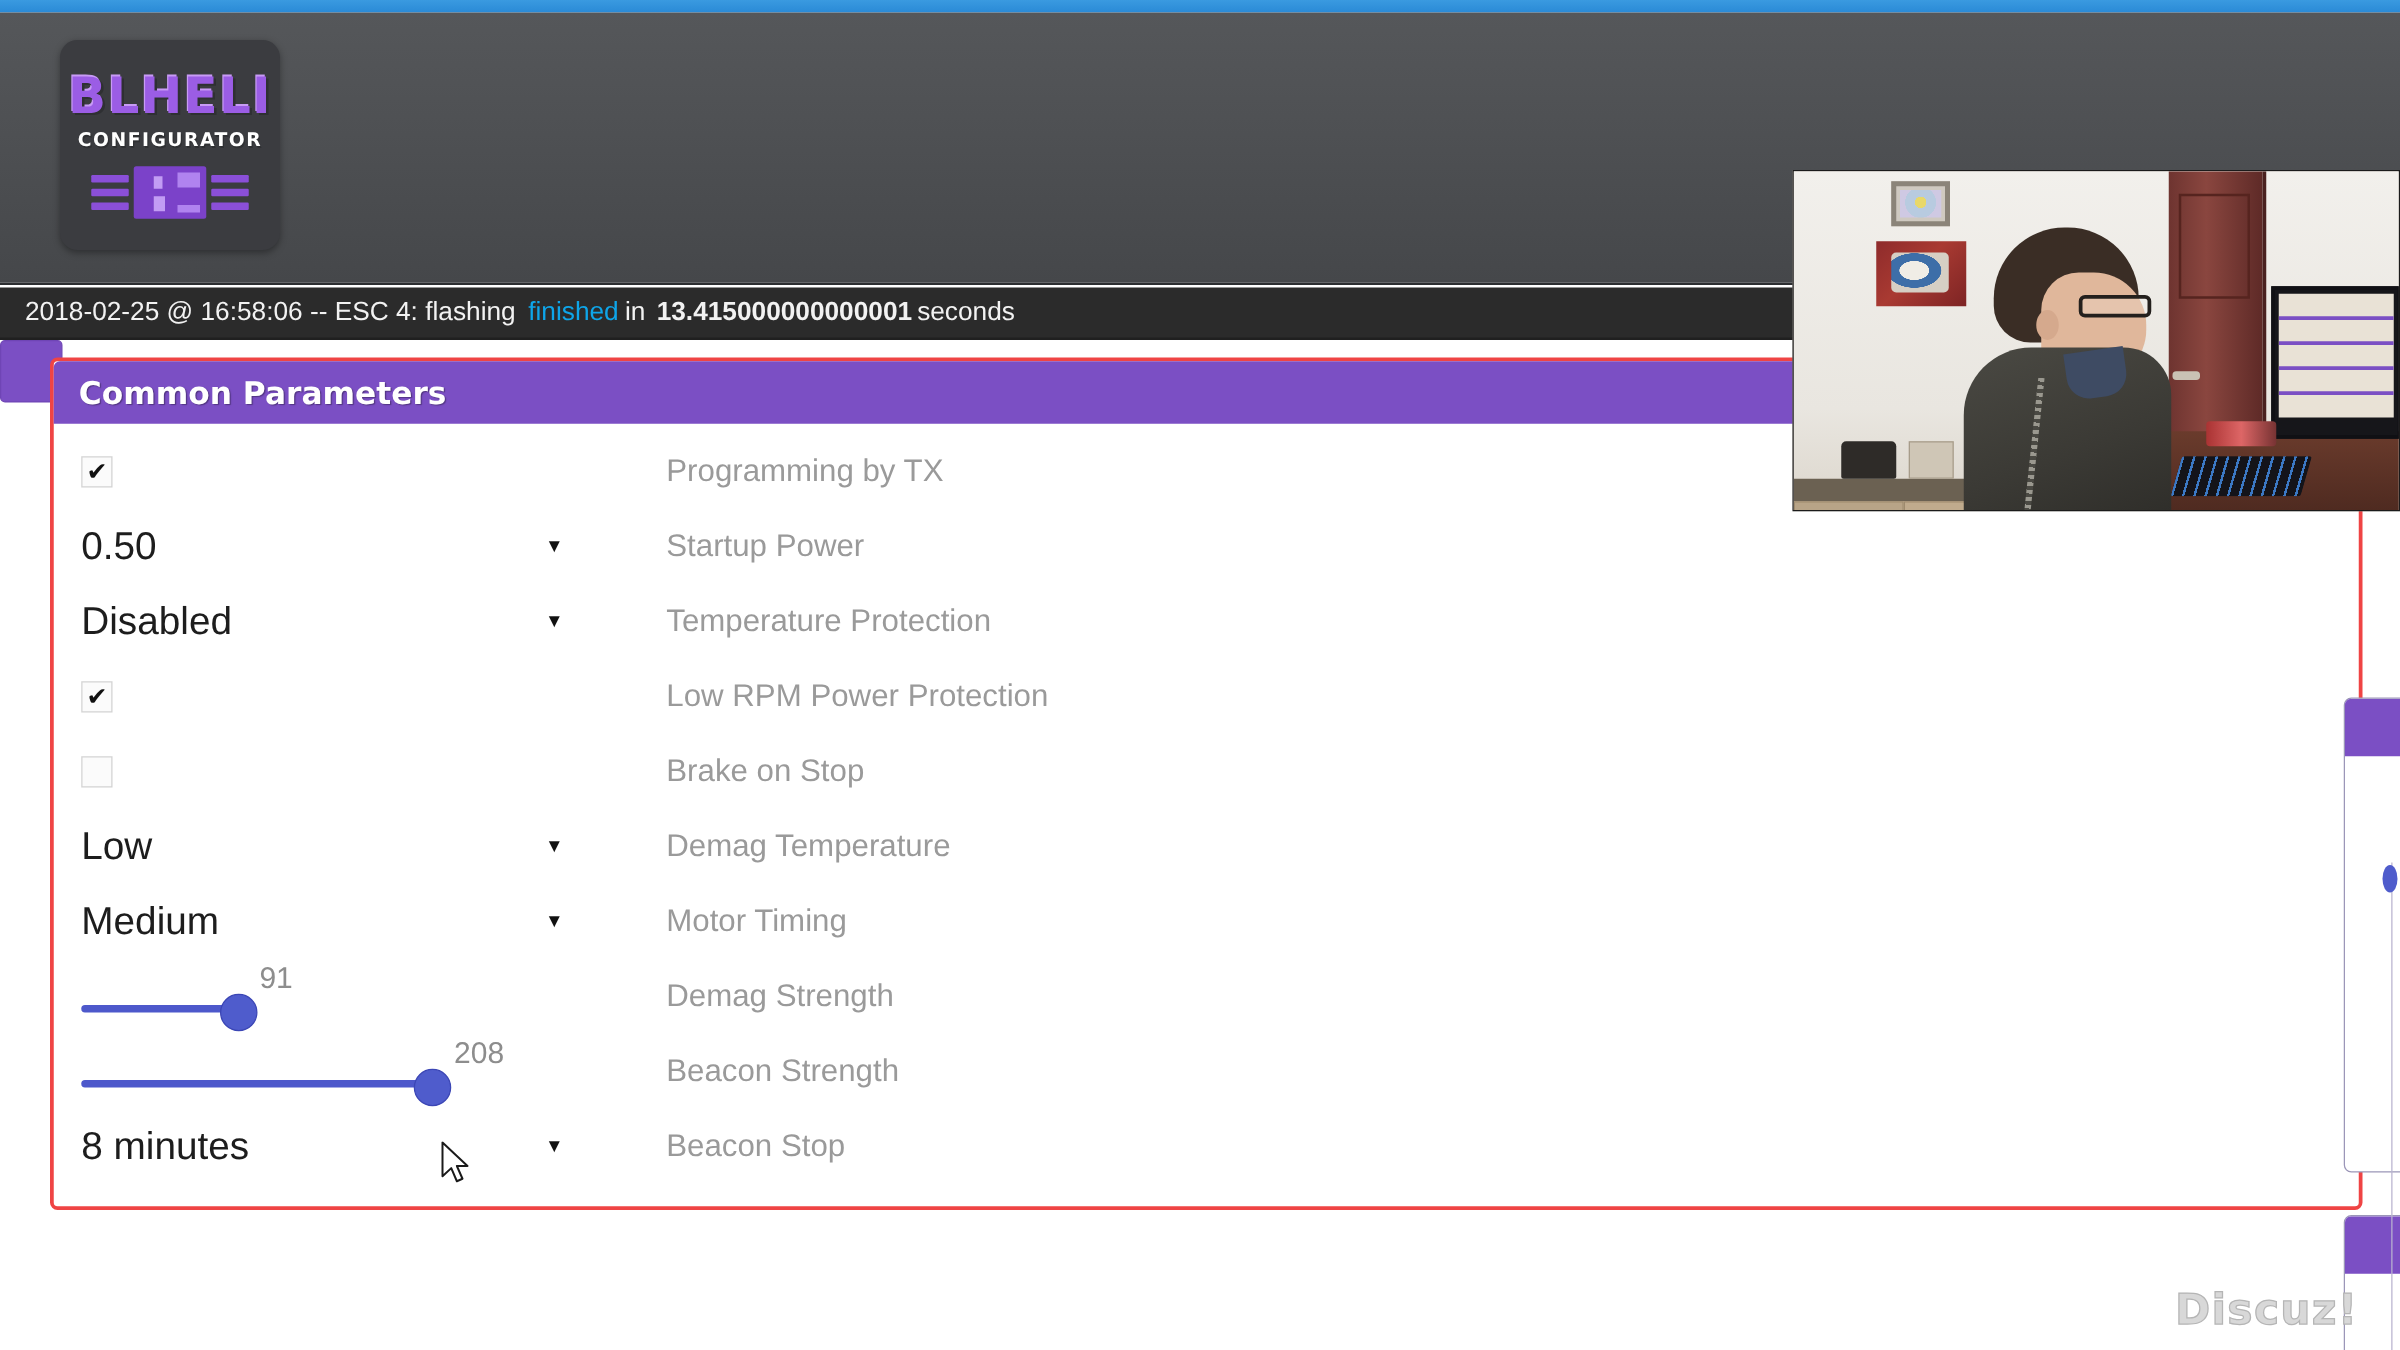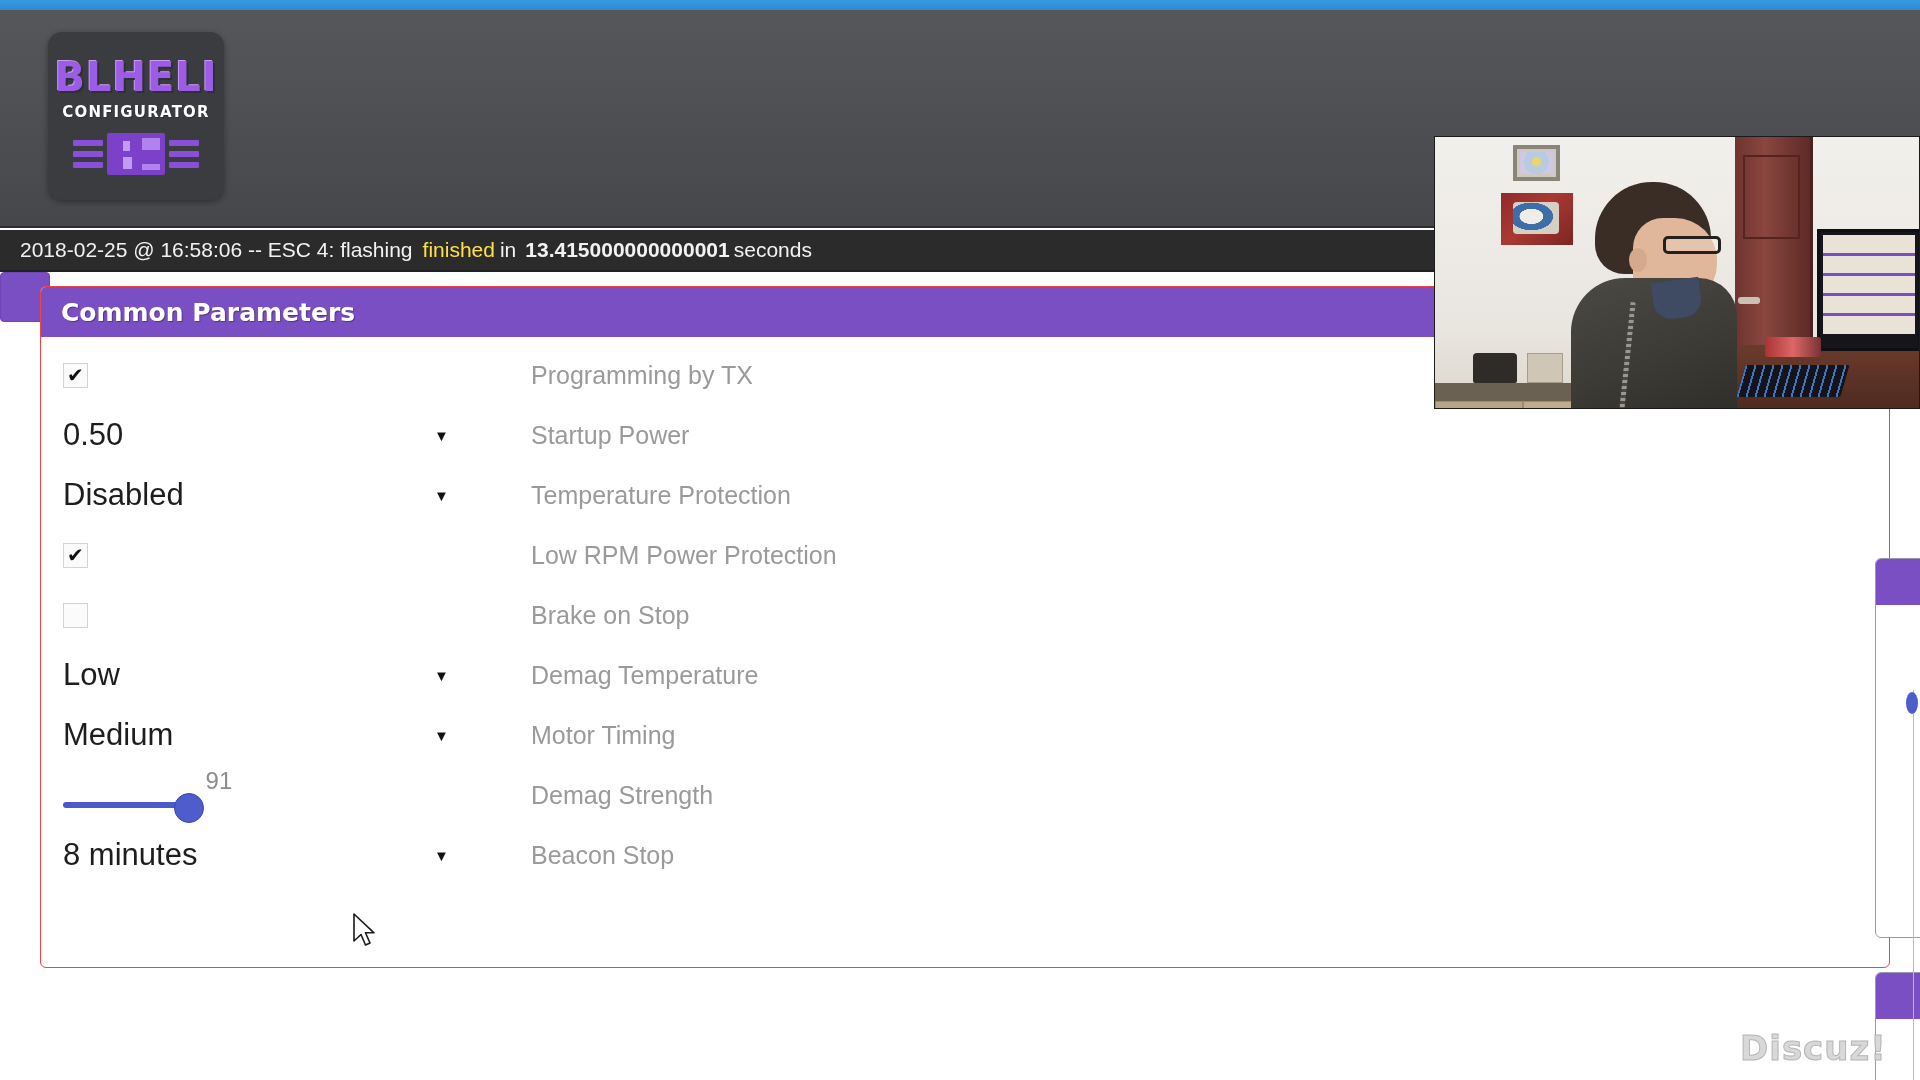--- a/index.html
+++ b/index.html
@@ -64,34 +64,34 @@
     position:absolute; left:0; top:230px; width:1920px; height:42px;
     background:#2b2b2b;
     display:flex; align-items:center;
     padding-left:20px;
     color:#f2f2f2;
     font-size:21px;
     font-family:"Liberation Sans", sans-serif;
     white-space:nowrap;
     border-bottom:2px solid #202020;
   }
-  .status-bar .ok{ color:#fde047; padding:0 5px; }
+  .status-bar .ok{ color:#0ea5e9; padding:0 5px; }
   .status-bar .num{ font-weight:bold; padding:0 4px; }
   .status-bar .sp{ padding-right:5px; }
 
   
   .main-area{
     position:absolute; left:0; top:272px; width:1920px; height:808px;
     background:#ffffff;
   }
 
   
   .card{
     position:absolute; left:40px; top:14px; width:1850px; height:682px;
-    border:1px solid #ef4444;
+    border:3px solid #ef4444;
     border-radius:6px;
     background:#fff;
   }
   .card-header{
     height:50px;
     background:#7b4fc4;
     border-top-left-radius:5px; border-top-right-radius:5px;
     display:flex; align-items:center;
     padding-left:20px;
   }
@@ -371,20 +371,30 @@
         </div>
         <div class="prow">
           <div class="ctrl-col">
             <div class="slider-wrap">
               <div class="s-track" style="width: 124.56px;"></div>
               <div class="s-thumb" style="left: 110.56px;"></div>
               <div class="s-val" style="left: 142.56px;">91</div>
             </div>
           </div>
           <div class="label">Demag Strength</div>
+        </div>
+        <div class="prow">
+          <div class="ctrl-col">
+            <div class="slider-wrap">
+              <div class="s-track" style="width: 280.26px;"></div>
+              <div class="s-thumb" style="left: 266.26px;"></div>
+              <div class="s-val" style="left: 298.26px;">208</div>
+            </div>
+          </div>
+          <div class="label">Beacon Strength</div>
         </div>
         <div class="prow">
           <div class="ctrl-col">
             <span class="sel-value">8 minutes</span>
             <span class="caret">▼</span>
           </div>
           <div class="label">Beacon Stop</div>
         </div>
       </div>
   </div>

